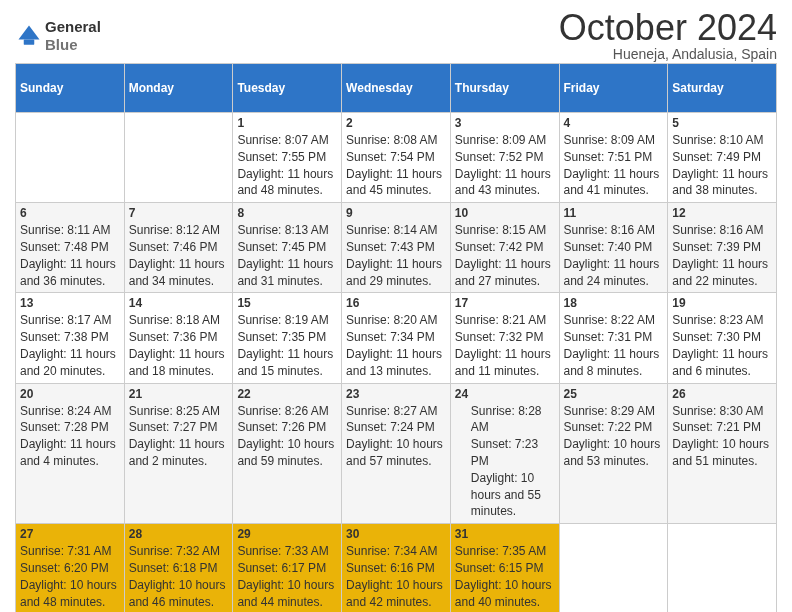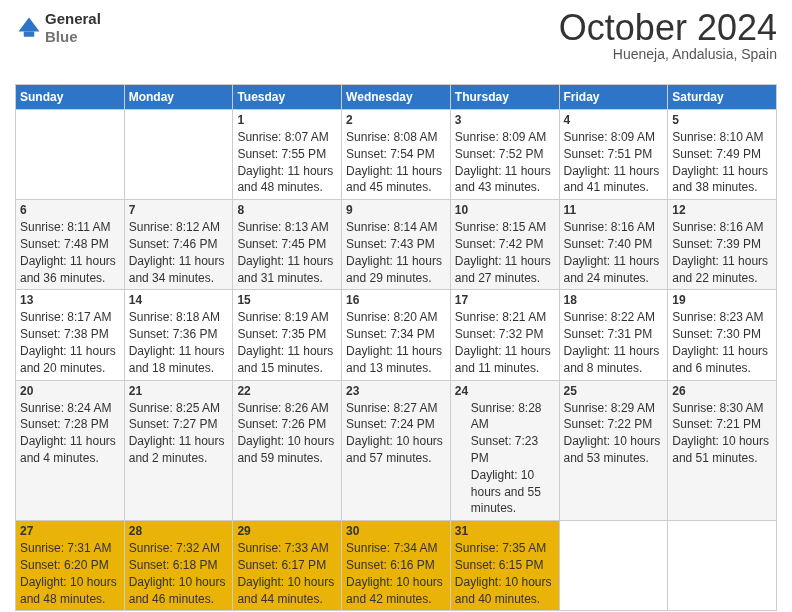--- a/index.html
+++ b/index.html
@@ -12,22 +12,22 @@
     }
     .page {
       width: 792px;
       min-height: 612px;
       background: #fff;
       padding: 10px 15px 10px 15px;
     }
     .header {
       display: flex;
       justify-content: space-between;
-      align-items: flex-start;
-      margin-bottom: 22px;
+      align-items: center;
+      margin-bottom: 1px;
     }
     .logo {
       display: flex;
       align-items: center;
       gap: 0;
     }
     .logo-icon {
       width: 28px;
       height: 28px;
       margin-right: 2px;
@@ -48,21 +48,21 @@
     .calendar-table {
       width: 100%;
       border-collapse: collapse;
       table-layout: fixed;
     }
     .calendar-table th {
       background: #2e75c7;
       color: #fff;
       font-size: 12px;
       font-weight: bold;
-      padding: 5px 4px;
+      padding: 17px 4px;
       text-align: left;
       border: 1px solid #ccc;
     }
     .calendar-table td {
       border: 1px solid #ccc;
       vertical-align: top;
       padding: 3px 4px;
       font-size: 9.5px;
       color: #333;
       height: 82px;

